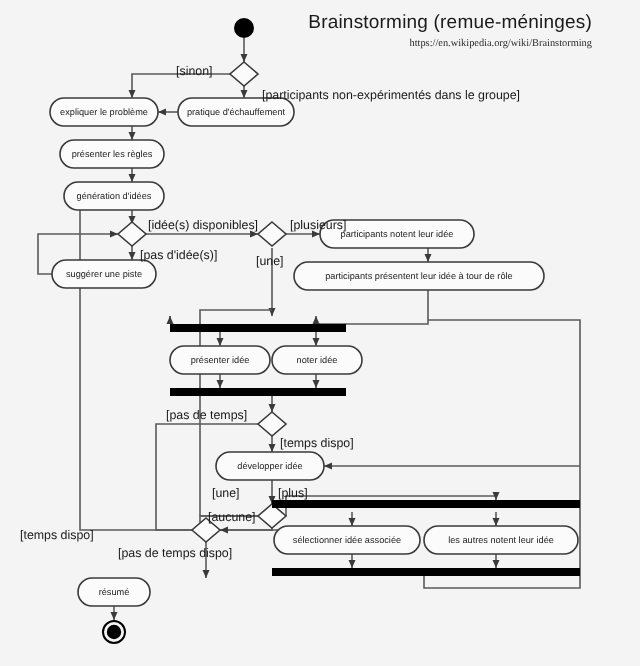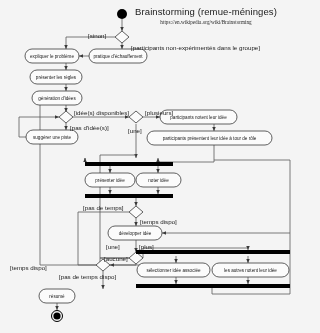--- a/index.html
+++ b/index.html
@@ -19,21 +19,21 @@
     position: absolute;
     left: 0;
     top: 0;
     width: 300px;
     height: 333px;
   }
   .title-block {
     position: absolute;
     right: 4px;
     top: 6px;
-    text-align: center;
+    text-align: right;
     width: 180px;
   }
   .doc-title {
     font-family: "Liberation Sans", sans-serif;
     font-size: 9.5px;
     color: #1a1a1a;
     white-space: nowrap;
     letter-spacing: 0.1px;
   }
   .doc-url {

